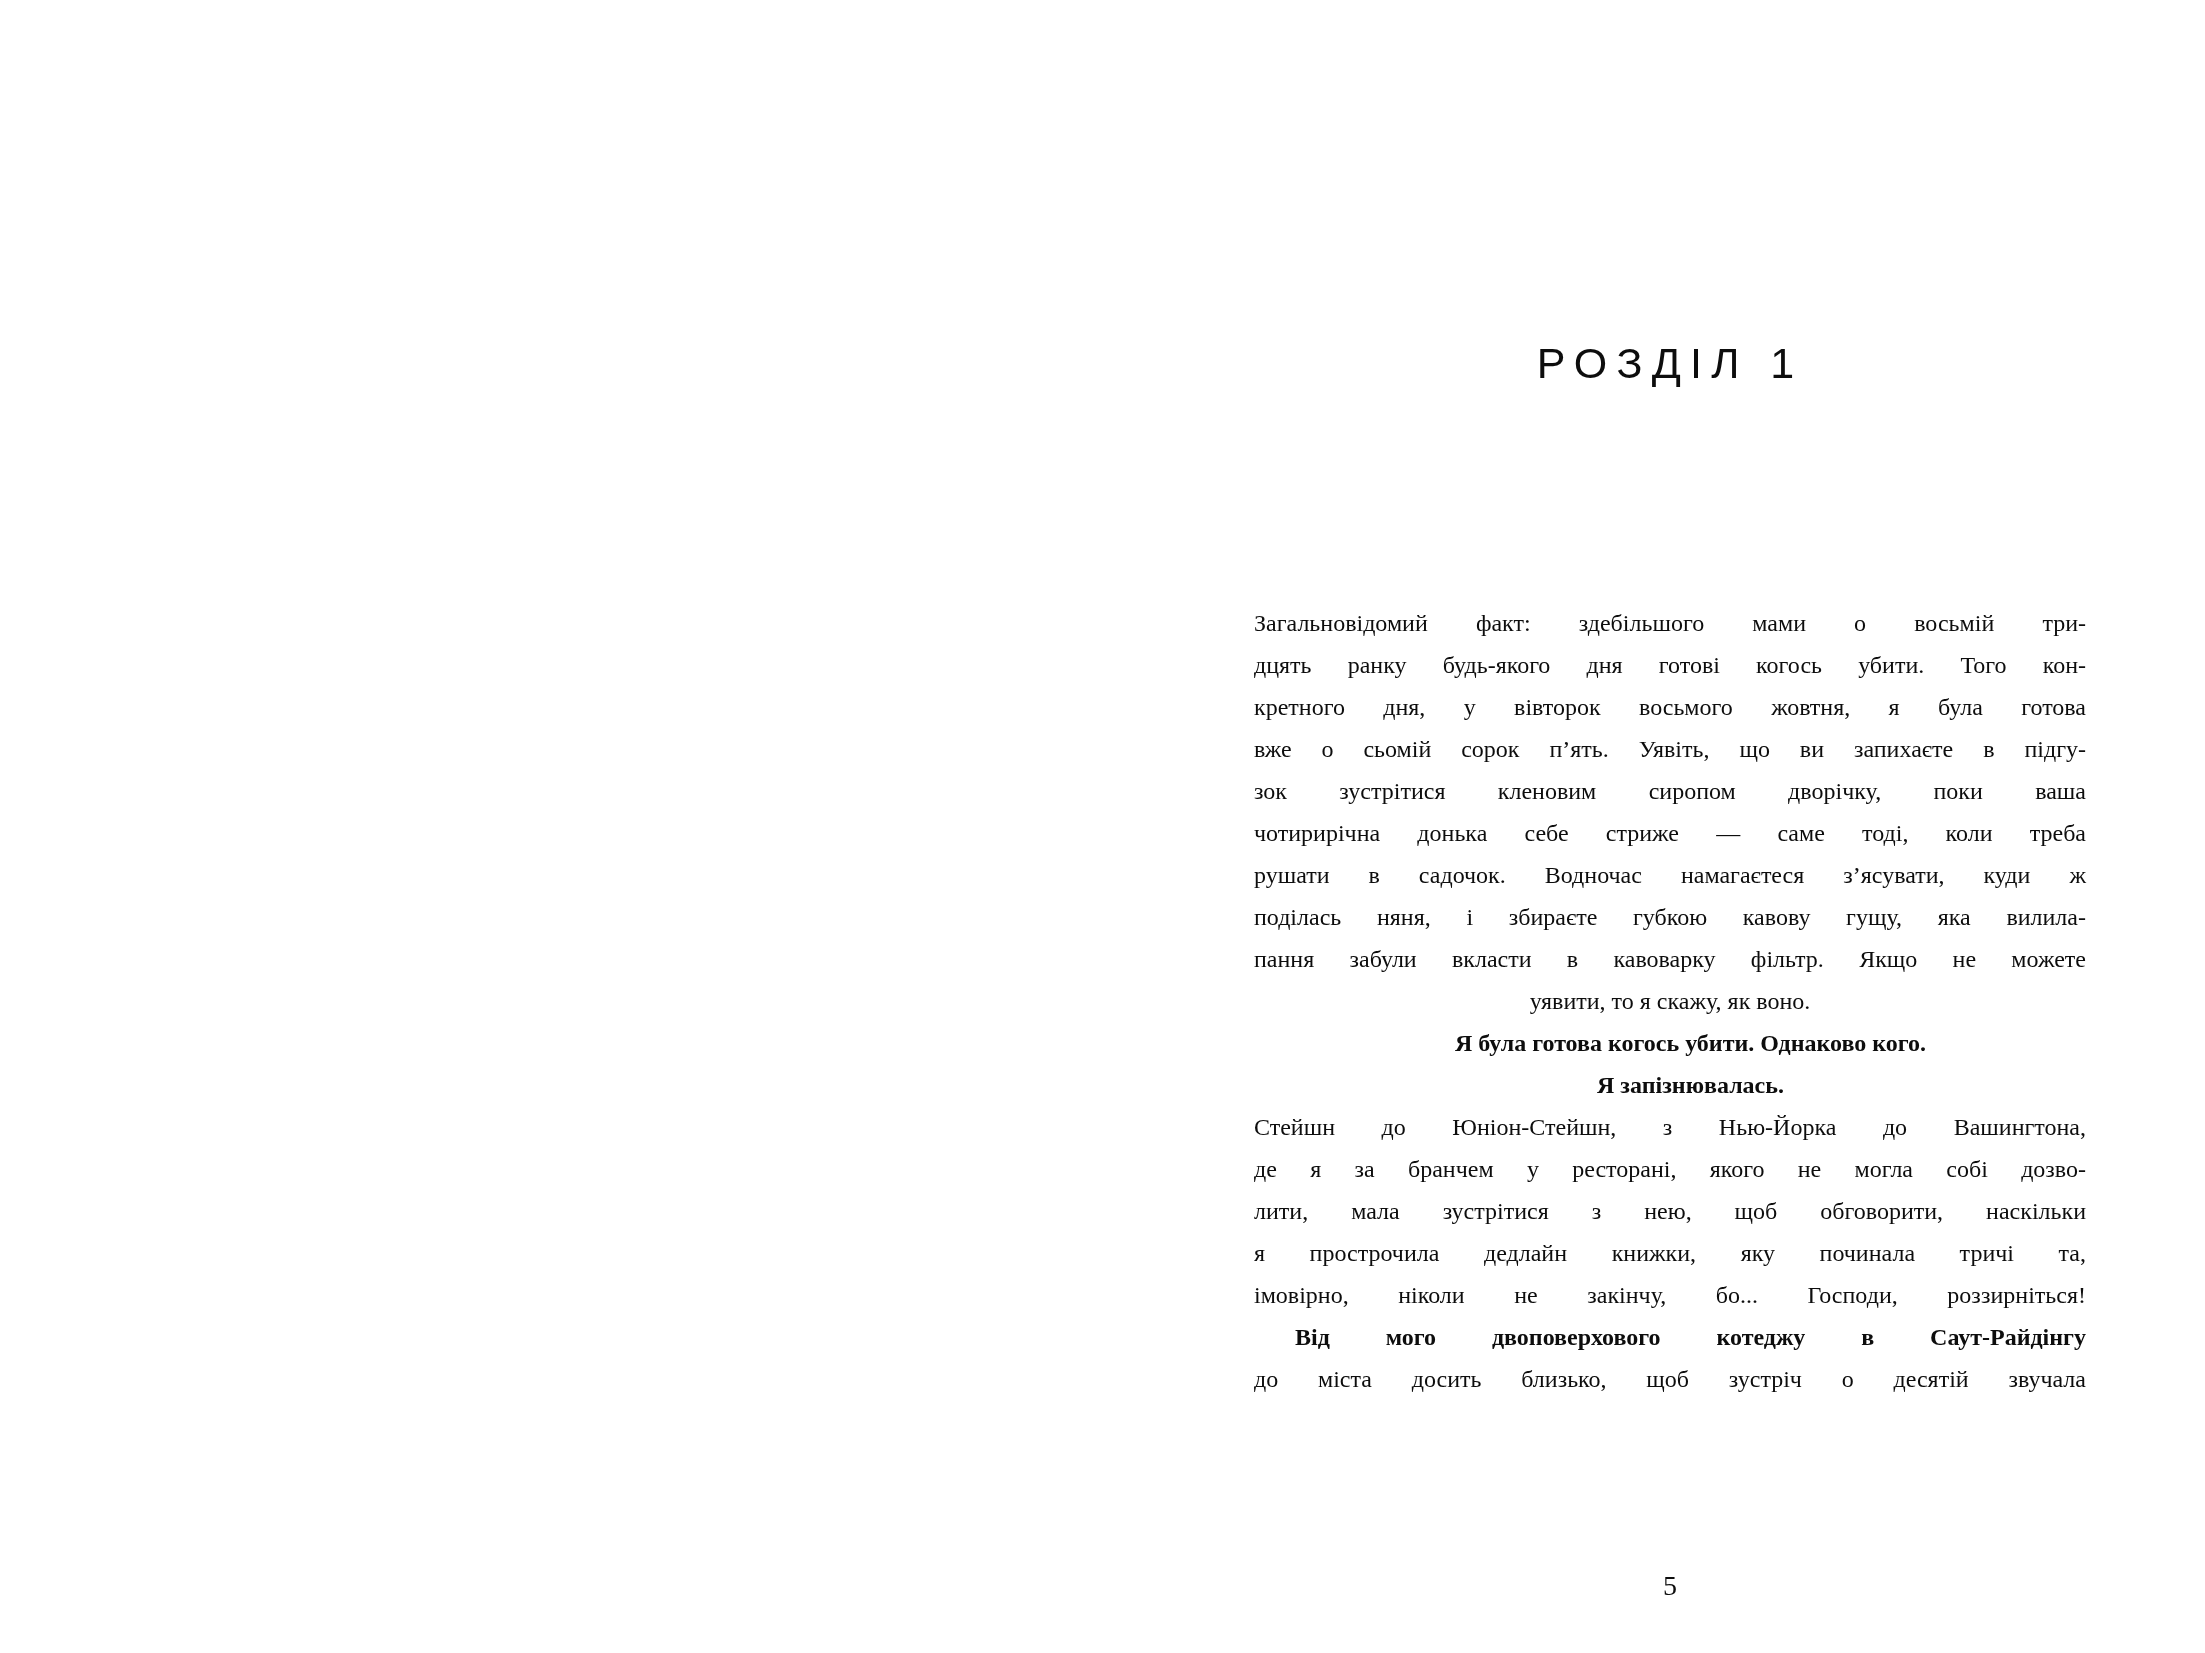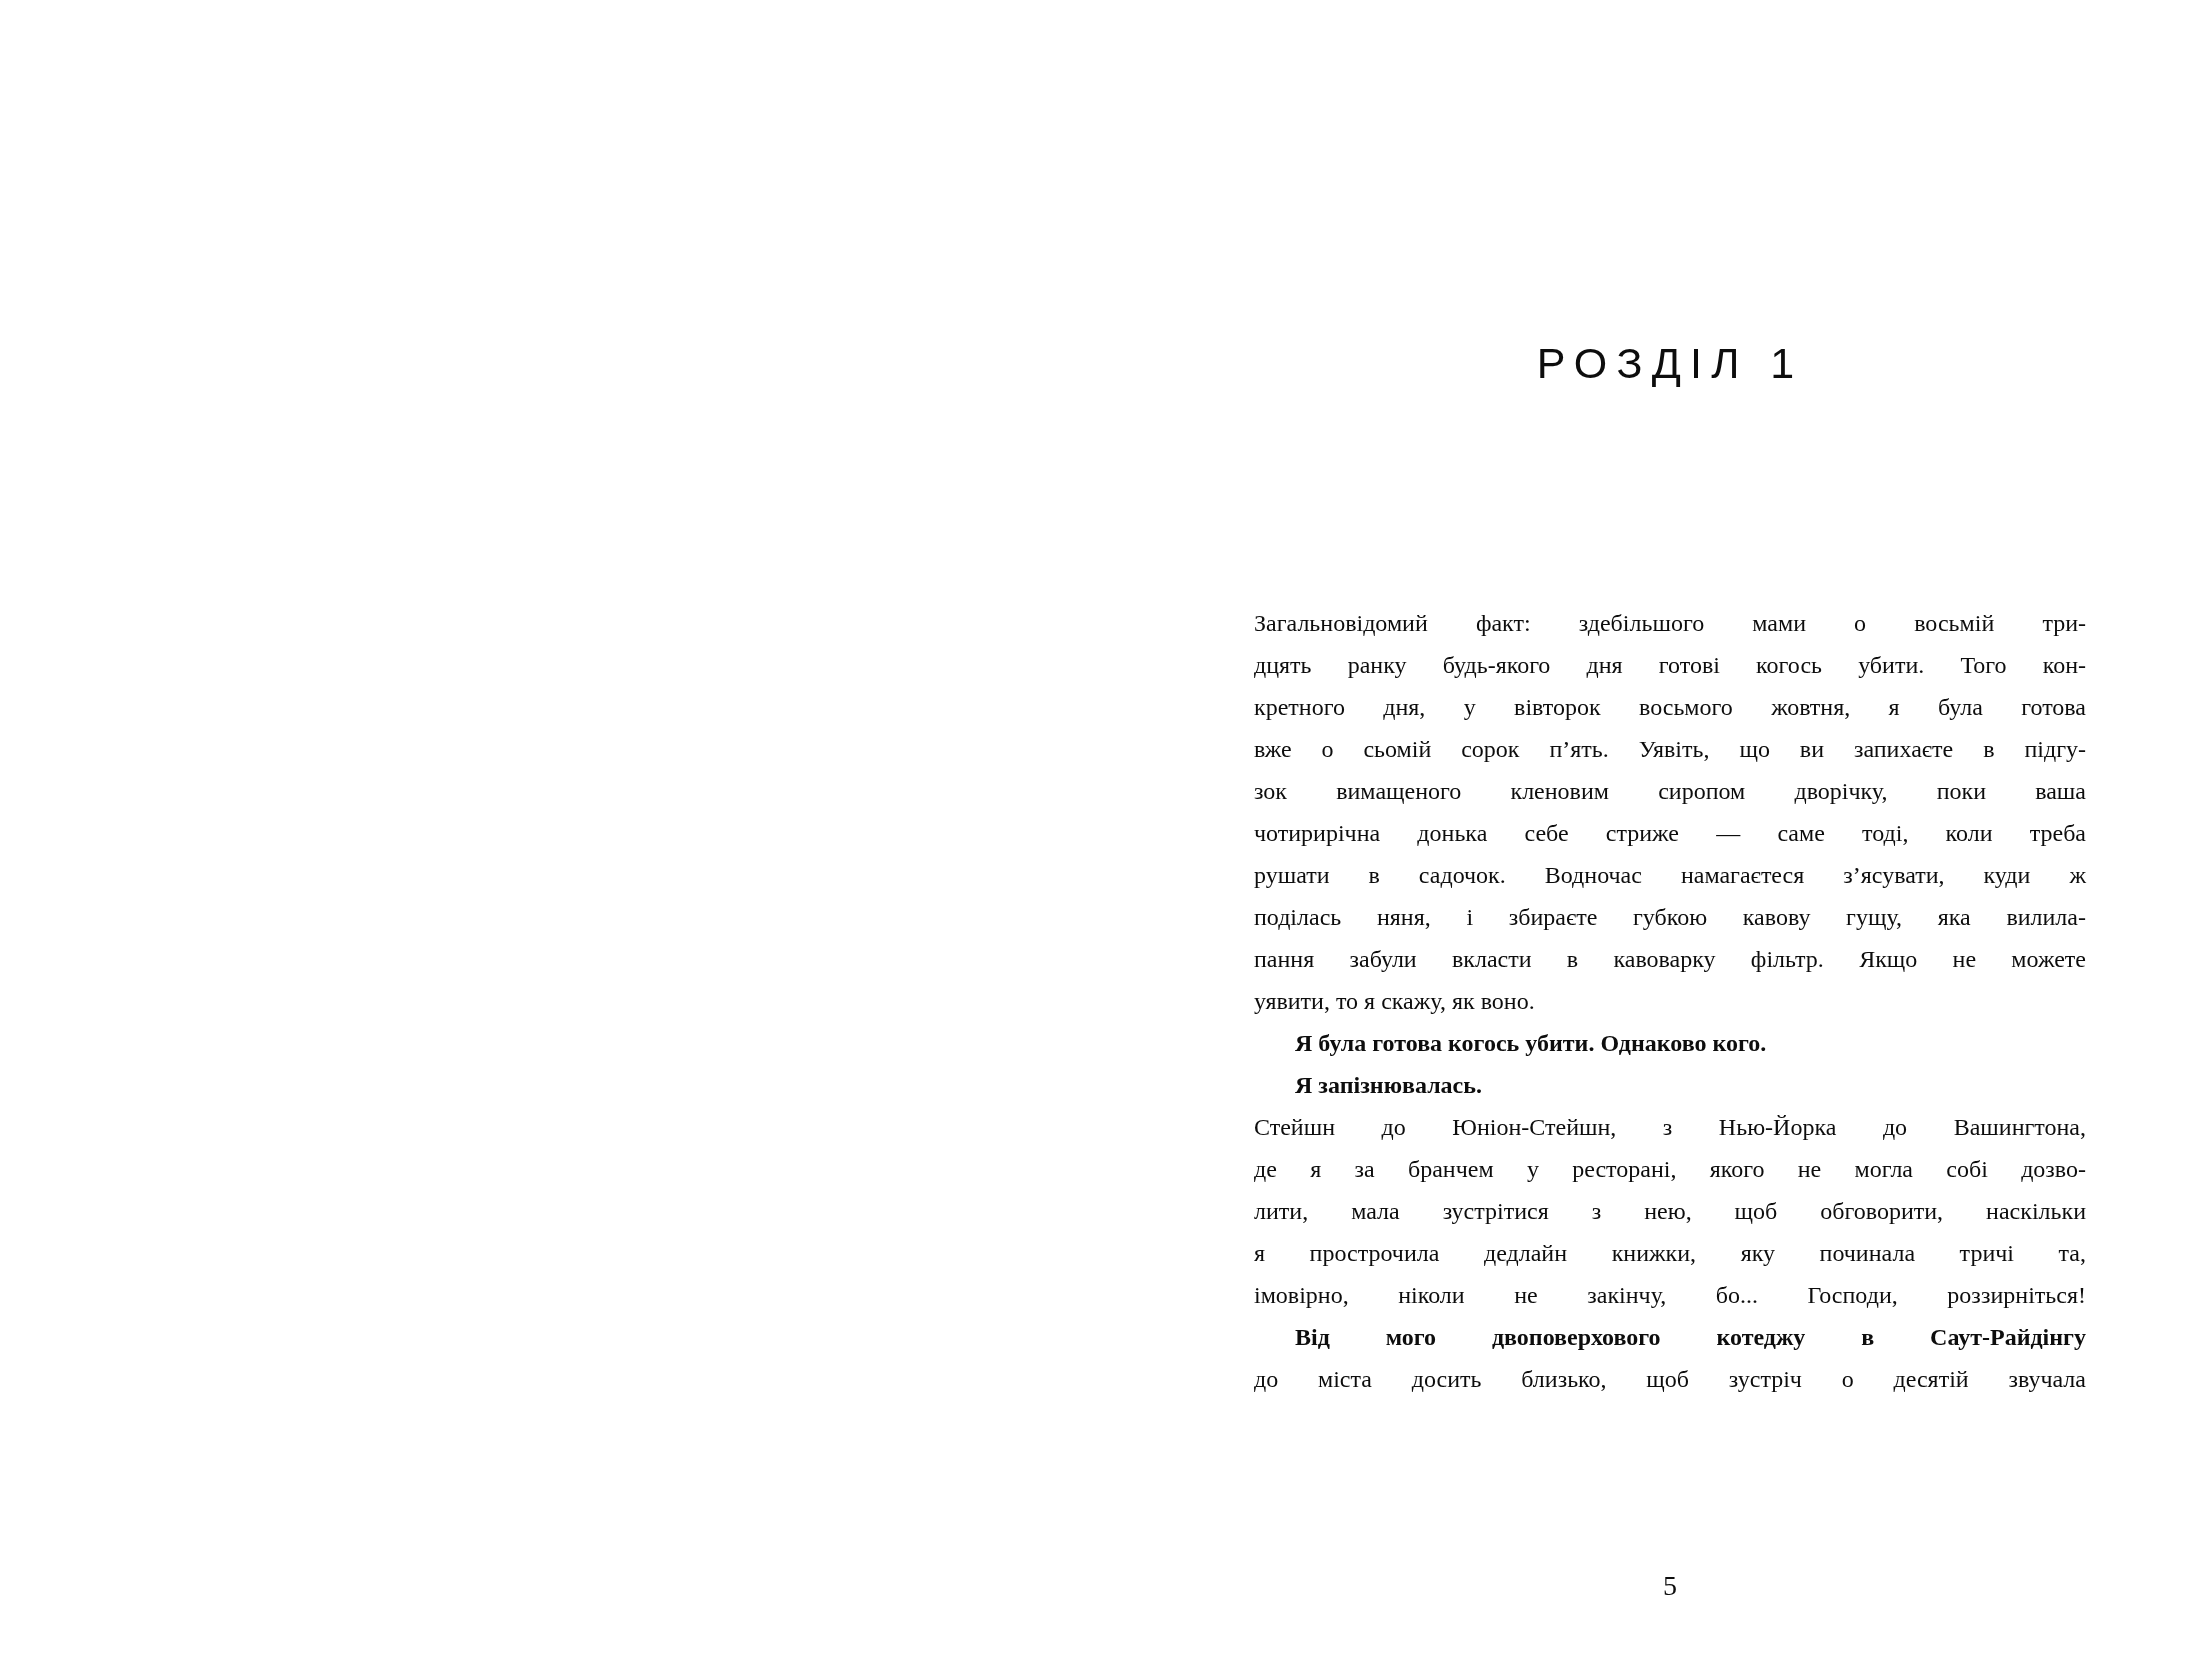--- a/index.html
+++ b/index.html
@@ -37,21 +37,21 @@
   .text-block {
     position: absolute;
     left: 1254px;
     top: 602px;
     width: 832px;
     font-size: 24px;
     line-height: 42px;
     color: var(--ink, #0d0d0d);
   }
   .line {
-    text-align: left;
+    text-align: center;
     white-space: normal;
   }
   .line.just {
     text-align: justify;
     text-align-last: justify;
     text-justify: inter-word;
   }
   .line.indent {
     text-indent: 41px;
     font-weight: bold;
@@ -71,21 +71,21 @@
 <body style="--bg: #ffffff; --ink: #0d0d0d;">
 
 <div class="page">
   <h1 class="chapter-title">РОЗДІЛ 1</h1>
 
   <div class="text-block" id="text-block">
       <div class="line just">Загальновідомий факт: здебільшого мами о восьмій три-</div>
       <div class="line just">дцять ранку будь-якого дня готові когось убити. Того кон-</div>
       <div class="line just">кретного дня, у вівторок восьмого жовтня, я була готова</div>
       <div class="line just">вже о сьомій сорок п’ять. Уявіть, що ви запихаєте в підгу-</div>
-      <div class="line just">зок вимащеного кленовим сиропом дворічку, поки ваша</div>
+      <div class="line just">зок зустрітися кленовим сиропом дворічку, поки ваша</div>
       <div class="line just">чотирирічна донька себе стриже — саме тоді, коли треба</div>
       <div class="line just">рушати в садочок. Водночас намагаєтеся з’ясувати, куди ж</div>
       <div class="line just">поділась няня, і збираєте губкою кавову гущу, яка вилила-</div>
       <div class="line just">пання забули вкласти в кавоварку фільтр. Якщо не можете</div>
       <div class="line">уявити, то я скажу, як воно.</div>
       <div class="line indent">Я була готова когось убити. Однаково кого.</div>
       <div class="line indent">Я запізнювалась.</div>
       <div class="line just">Стейшн до Юніон-Стейшн, з Нью-Йорка до Вашингтона,</div>
       <div class="line just">де я за бранчем у ресторані, якого не могла собі дозво-</div>
       <div class="line just">лити, мала зустрітися з нею, щоб обговорити, наскільки</div>

